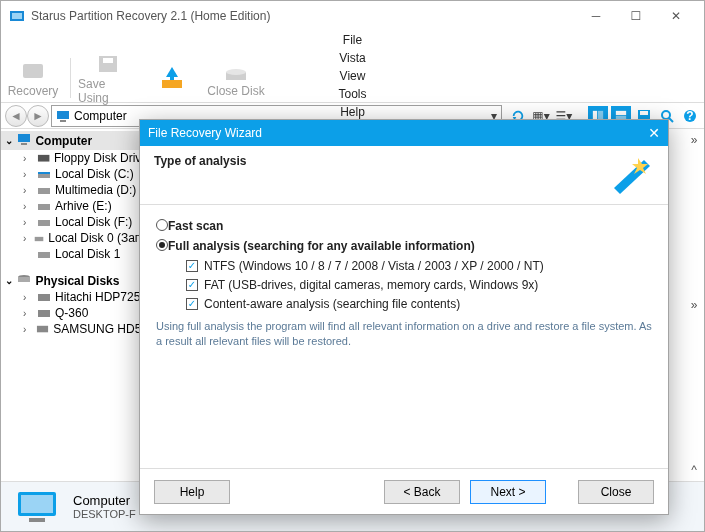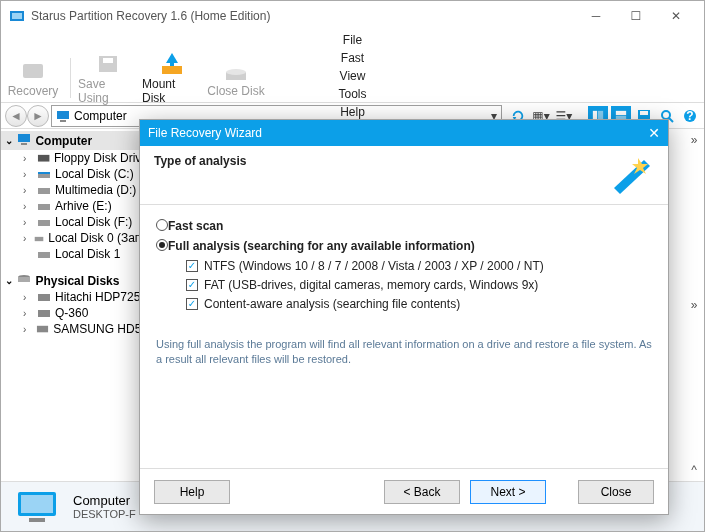--- a/index.html
+++ b/index.html
@@ -61,45 +61,45 @@
 .modal-head .wiz-icon { width:46px; height:40px; }
 .modal-sep { height:1px; background:#ddd; margin:0 0 8px; }
 .modal-body { padding: 0 16px; flex:1; font-size:11px; color:#222;}
 .sel-disk { margin-bottom: 12px; }
 .radio-row { display:flex; align-items:flex-start; margin: 6px 0; font-weight: bold; }
 .radio { width:12px; height:12px; border:1px solid #555; border-radius:50%; display:inline-flex; align-items:center; justify-content:center; }
 .radio.sel::after { content:""; width:6px; height:6px; background:#222; border-radius:50%; }
 .chk-group { margin: 4px 0 4px 30px; }
 .chk-row { display:flex; align-items:center; gap:6px; margin:5px 0; }
 .chk { width:12px; height:12px; border:1px solid #555; display:inline-flex; align-items:center; justify-content:center; color:#0c9fe8; font-size:10px; line-height:1; }
-.note { color:#5b7a97; margin-top:26px; line-height:1.35; font-size:11px; }
+.note { color:#5b7a97; margin-top:8px; line-height:1.35; font-size:11px; }
 .modal-foot { height:46px; border-top:1px solid #ddd; display:flex; align-items:center; padding: 0 14px; gap:10px; }
 .mbtn { min-width:76px; height:24px; border:1px solid #adadad; background:#e9e9e9; display:flex; align-items:center; justify-content:center; cursor:default; }
 .mbtn.primary { border:1px solid #1e90ff; background:#eaf4ff; }
 .spacer { flex:1; }
 </style>
 </head>
 <body>
 
 <div class="titlebar">
   <span class="app-icon">
     <svg viewBox="0 0 16 16">
         <rect x="1" y="3" width="14" height="10" fill="#1889d6"></rect>
         <rect x="3" y="5" width="10" height="6" fill="#9bd4f5"></rect>
       </svg>
   </span>
-  <span class="title">Starus Partition Recovery 1.6 (Home Edition)</span>
+  <span class="title">Starus Partition Recovery 2.1 (Home Edition)</span>
   <div class="winbtn">─</div>
   <div class="winbtn">☐</div>
   <div class="winbtn">✕</div>
 </div>
 
 <div class="menubar">
   <div class="item">File</div>
-  <div class="item">Fast</div>
+  <div class="item">Vista</div>
   <div class="item">View</div>
   <div class="item">Tools</div>
   <div class="item">Help</div>
 </div>
 
 <div class="toolbar">
   <div class="toolbtn disabled">
     <span class="ticon"><svg viewBox="0 0 28 26">
           <rect x="4" y="6" width="20" height="14" rx="2" fill="#cfcfcf"></rect>
         </svg></span>
@@ -112,21 +112,20 @@
           <rect x="9" y="7" width="10" height="5" fill="#fff"></rect>
         </svg></span>
     <span>Save Using</span>
   </div>
   <div class="toolbtn">
     <span class="ticon"><svg viewBox="0 0 28 26">
           <rect x="4" y="15" width="20" height="8" fill="#f5a623"></rect>
           <polygon points="14,2 20,12 8,12" fill="#0c9fe8"></polygon>
           <rect x="12" y="9" width="4" height="6" fill="#0c9fe8"></rect>
         </svg></span>
-    <span>Mount Disk</span>
   </div>
   <div class="toolbtn disabled">
     <span class="ticon"><svg viewBox="0 0 28 26">
           <rect x="4" y="14" width="20" height="8" fill="#cfcfcf"></rect>
           <ellipse cx="14" cy="14" rx="10" ry="3" fill="#e5e5e5"></ellipse>
         </svg></span>
     <span>Close Disk</span>
   </div>
 </div>
 

